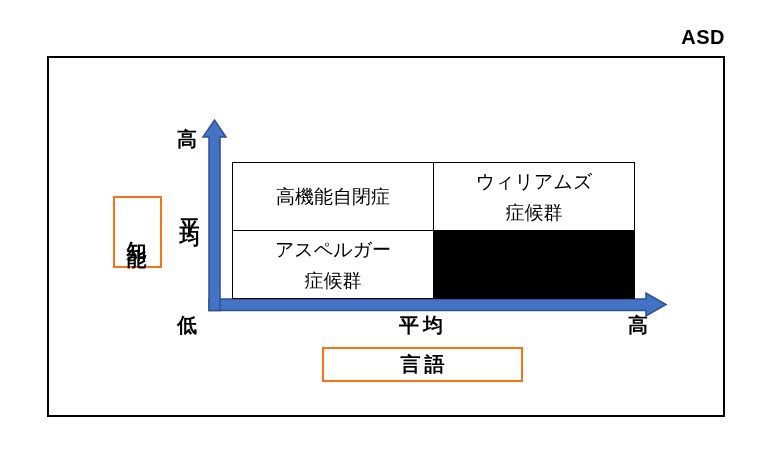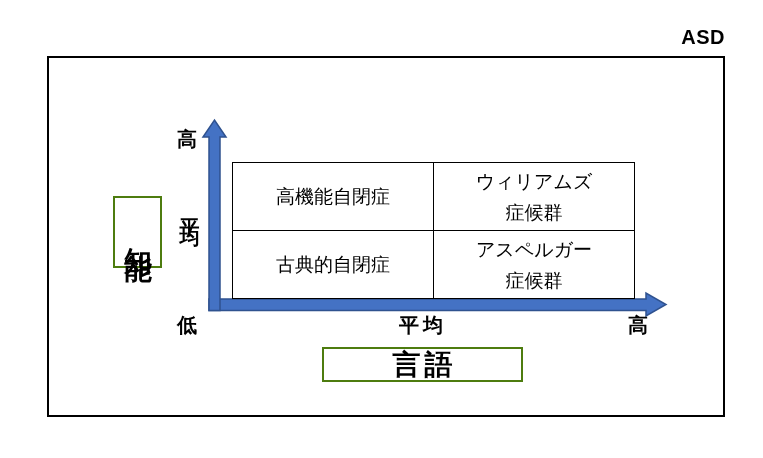--- a/index.html
+++ b/index.html
@@ -35,23 +35,23 @@
     white-space: pre-line;
   }
 
   .tick {
     position: absolute; font-weight: bold; font-size: 20px; line-height: 24px;
   }
   .tick.vertical {
     writing-mode: vertical-rl; text-orientation: upright; letter-spacing: 8px;
   }
   .axis-box {
-    position: absolute; border: 2px solid #4d7c0f; background: #fff;
+    position: absolute; border: 2px solid #f97316; background: #fff;
     display: flex; align-items: center; justify-content: center;
-    font-weight: bold; font-size: 28px;
+    font-weight: bold; font-size: 20px;
   }
   .y-axis-box {
     left: 113px; top: 196px; width: 49px; height: 72px;
     writing-mode: vertical-rl;
   }
   .y-axis-box span { writing-mode: vertical-rl; text-orientation: upright; letter-spacing: 7px; }
   .x-axis-box { left: 322px; top: 347px; width: 201px; height: 35px; }
   .x-axis-box span { letter-spacing: 4px; text-indent: 4px; }
 
   .ytick-high { left: 177px; top: 127px; }
@@ -79,21 +79,20 @@
   </div>
 
   <div class="tick ytick-high">高</div>
   <div class="tick vertical ytick-mid">平均</div>
   <div class="tick ytick-low">低</div>
 
   <div class="grid">
     <div class="cell">高機能自閉症</div>
     <div class="cell">ウィリアムズ
 症候群</div>
-    <div class="cell">古典的自閉症</div>
     <div class="cell">アスペルガー
 症候群</div>
   </div>
 
   <div class="tick xtick-mid">平均</div>
   <div class="tick xtick-high">高</div>
 
   <div class="axis-box x-axis-box">
     <span>言語</span>
   </div>

